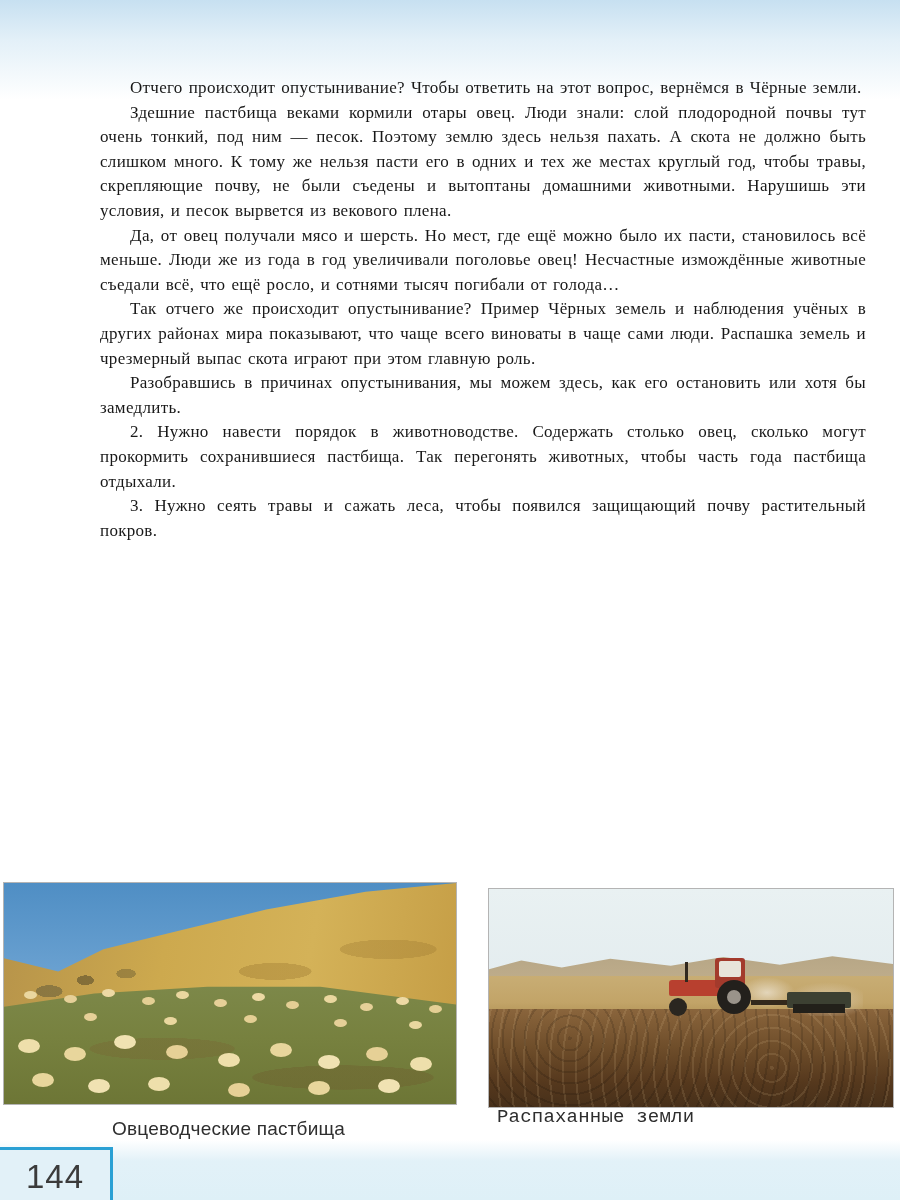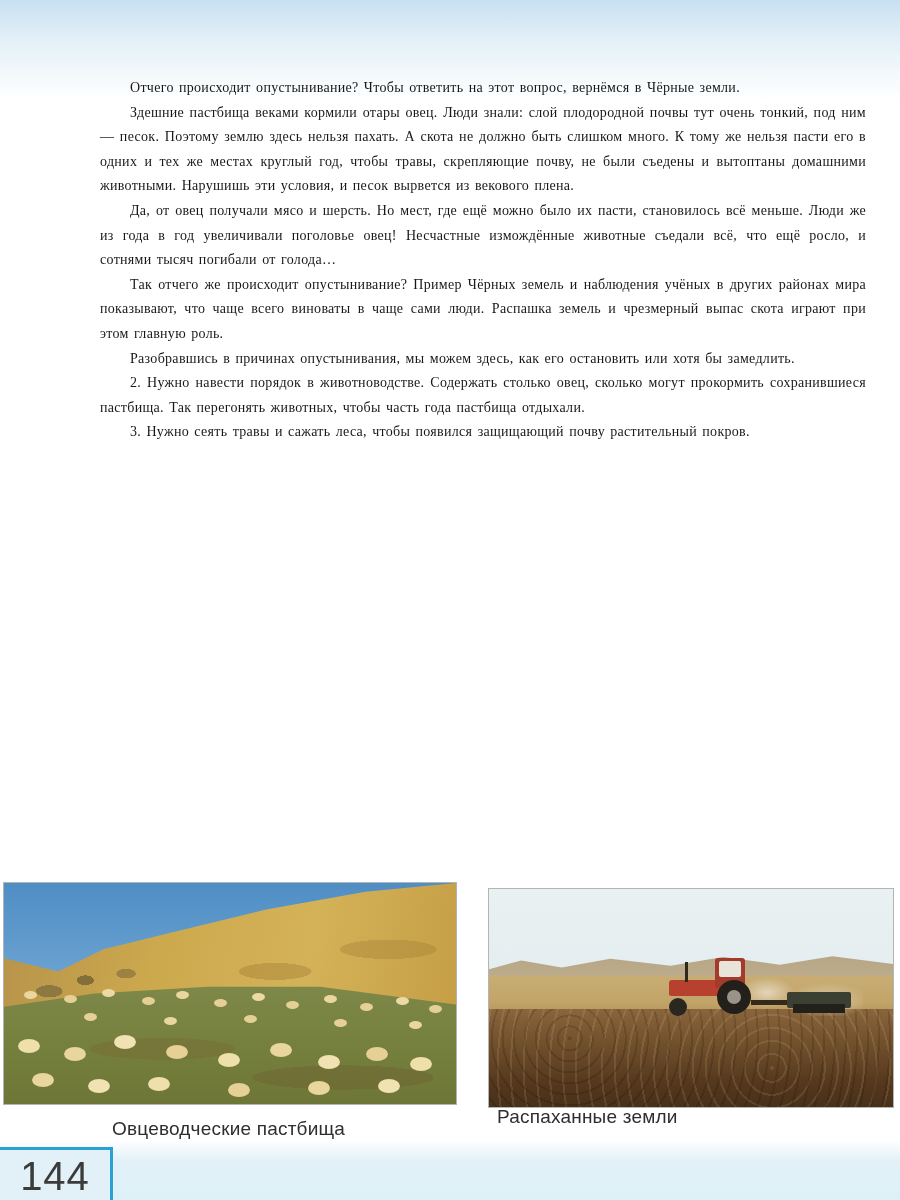--- a/index.html
+++ b/index.html
@@ -13,35 +13,35 @@
     position:absolute;left:0;top:0;width:900px;height:100px;
     background:linear-gradient(#c7e0f1 0%, #e3f0f8 40%, rgba(255,255,255,0) 100%);
   }
   .bottom-strip{
     position:absolute;left:0;top:1140px;width:900px;height:60px;
     background:linear-gradient(rgba(255,255,255,0) 0%, #e2f1f8 35%, #def0f7 100%);
   }
   
   .text-block{
     position:absolute;left:100px;top:76px;width:766px;
-    font-size:14px;line-height:24.6px;color:#181818;
+    font-size:17px;line-height:24.6px;color:#181818;
     text-align:justify;letter-spacing:0.3px;word-spacing:1.5px;
     hyphens:auto;-webkit-hyphens:auto;
   }
   .text-block p{margin:0;text-indent:30px;}
   
   .photo{position:absolute;overflow:hidden;border:1px solid rgba(40,40,40,.35);}
   .photo-left{left:3px;top:882px;width:452px;height:221px;}
   .photo-right{left:488px;top:888px;width:404px;height:218px;}
   .caption{
     position:absolute;font-family:"Liberation Sans", sans-serif;
     font-size:19px;color:#2e2e2e;letter-spacing:0.2px;
   }
   .caption-left{left:112px;top:1110px;margin-top:8px;}
-  .caption-right{left:497px;top:1106px;}
+  .caption-right{left:497px;top:1106px;font-family:Liberation Mono, monospace;}
 
   
   .pl-sky{position:absolute;inset:0;
     background:linear-gradient(#4f8ec4 0%, #6da3d2 45%, #8fb9de 100%);}
   .pl-hill{position:absolute;inset:0;
     background:linear-gradient(100deg,#b6934a 0%, #cda94e 35%, #d4b258 65%, #c49c44 100%);
     clip-path:polygon(0 34%, 12% 40%, 22% 30%, 38% 22%, 58% 12%, 80% 4%, 100% 0, 100% 100%, 0 100%);}
   .pl-hill::after{content:"";position:absolute;inset:0;
     background:
       radial-gradient(14px 8px at 18% 44%, rgba(80,70,40,.55) 60%, transparent 61%),
@@ -104,21 +104,21 @@
 
   
   .page-number-box{
     position:absolute;left:0;top:1147px;width:110px;height:53px;
     background:#e2f1f8;
     border-top:3px solid #2aa0d4;border-right:3px solid #2aa0d4;
     display:flex;align-items:center;justify-content:center;
   }
   .page-number{
     font-family:"Liberation Sans", sans-serif;
-    font-size:40px;color:#3b3b3b;letter-spacing:1px;
+    font-size:33px;color:#3b3b3b;letter-spacing:1px;
   }
 </style>
 </head>
 <body>
 
 <div class="top-tint"></div>
 <div class="bottom-strip"></div>
 
 <div class="text-block">
   <p>Отчего происходит опустынивание? Чтобы ответить на этот вопрос, вернёмся в Чёрные земли.</p>

